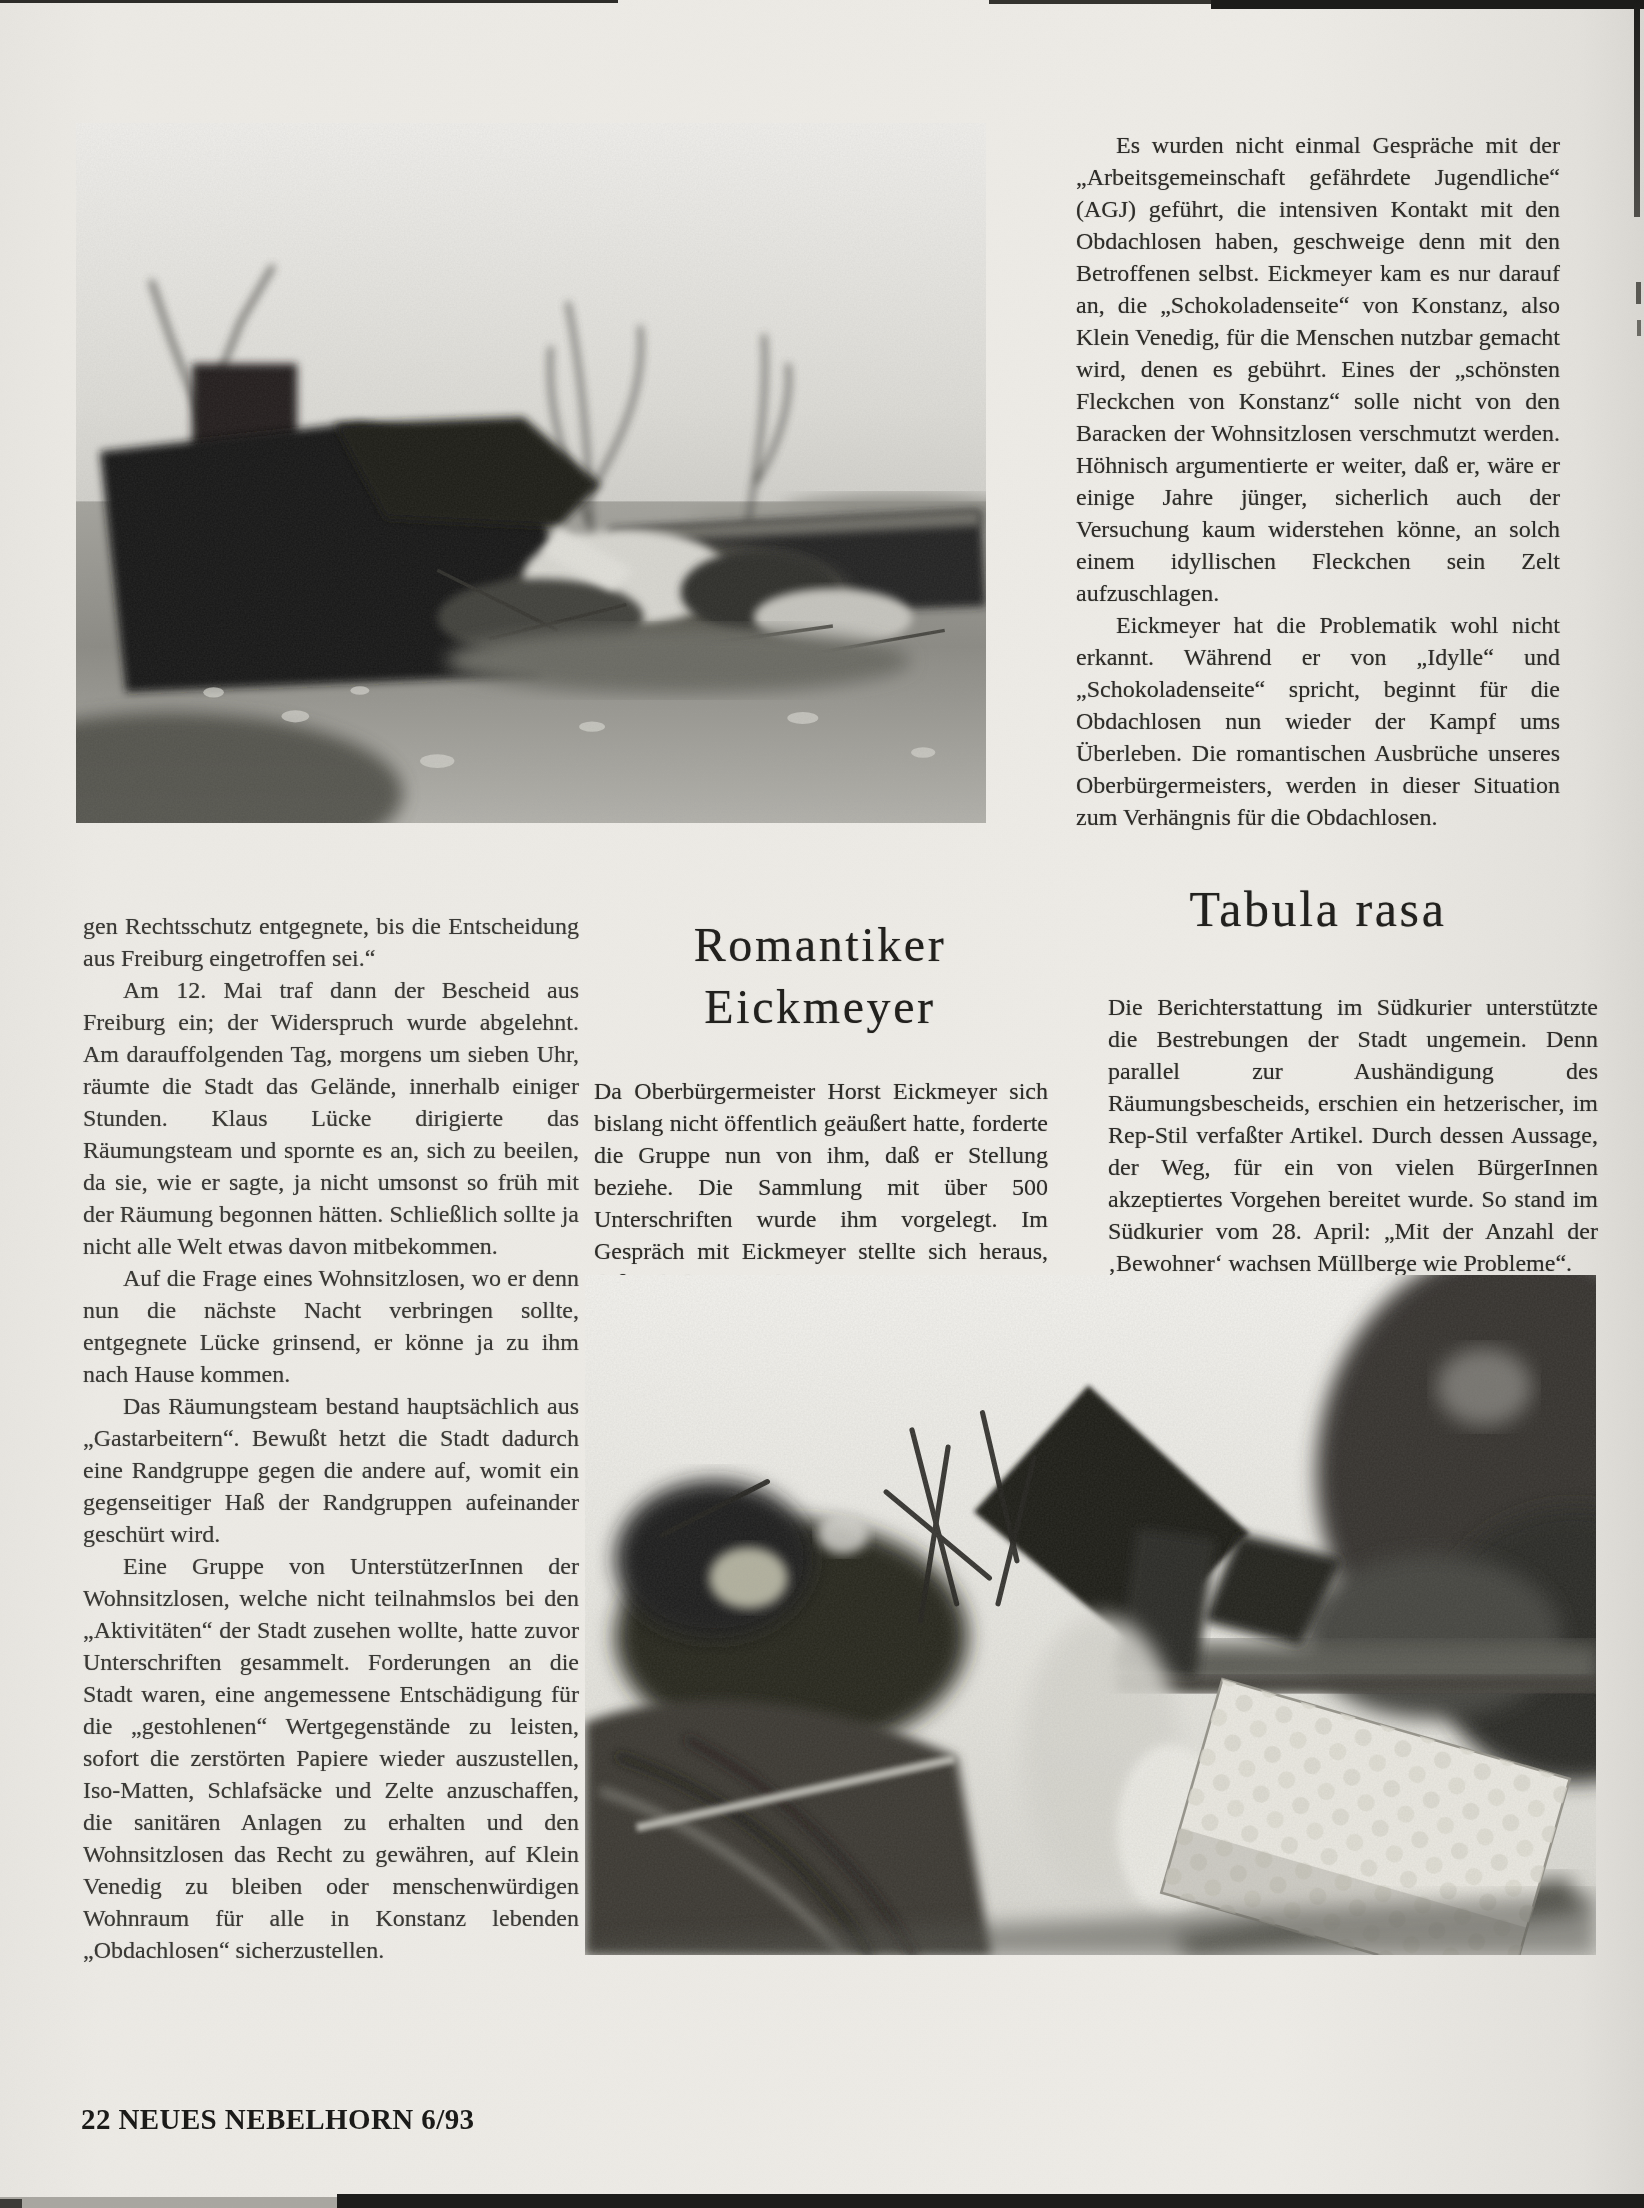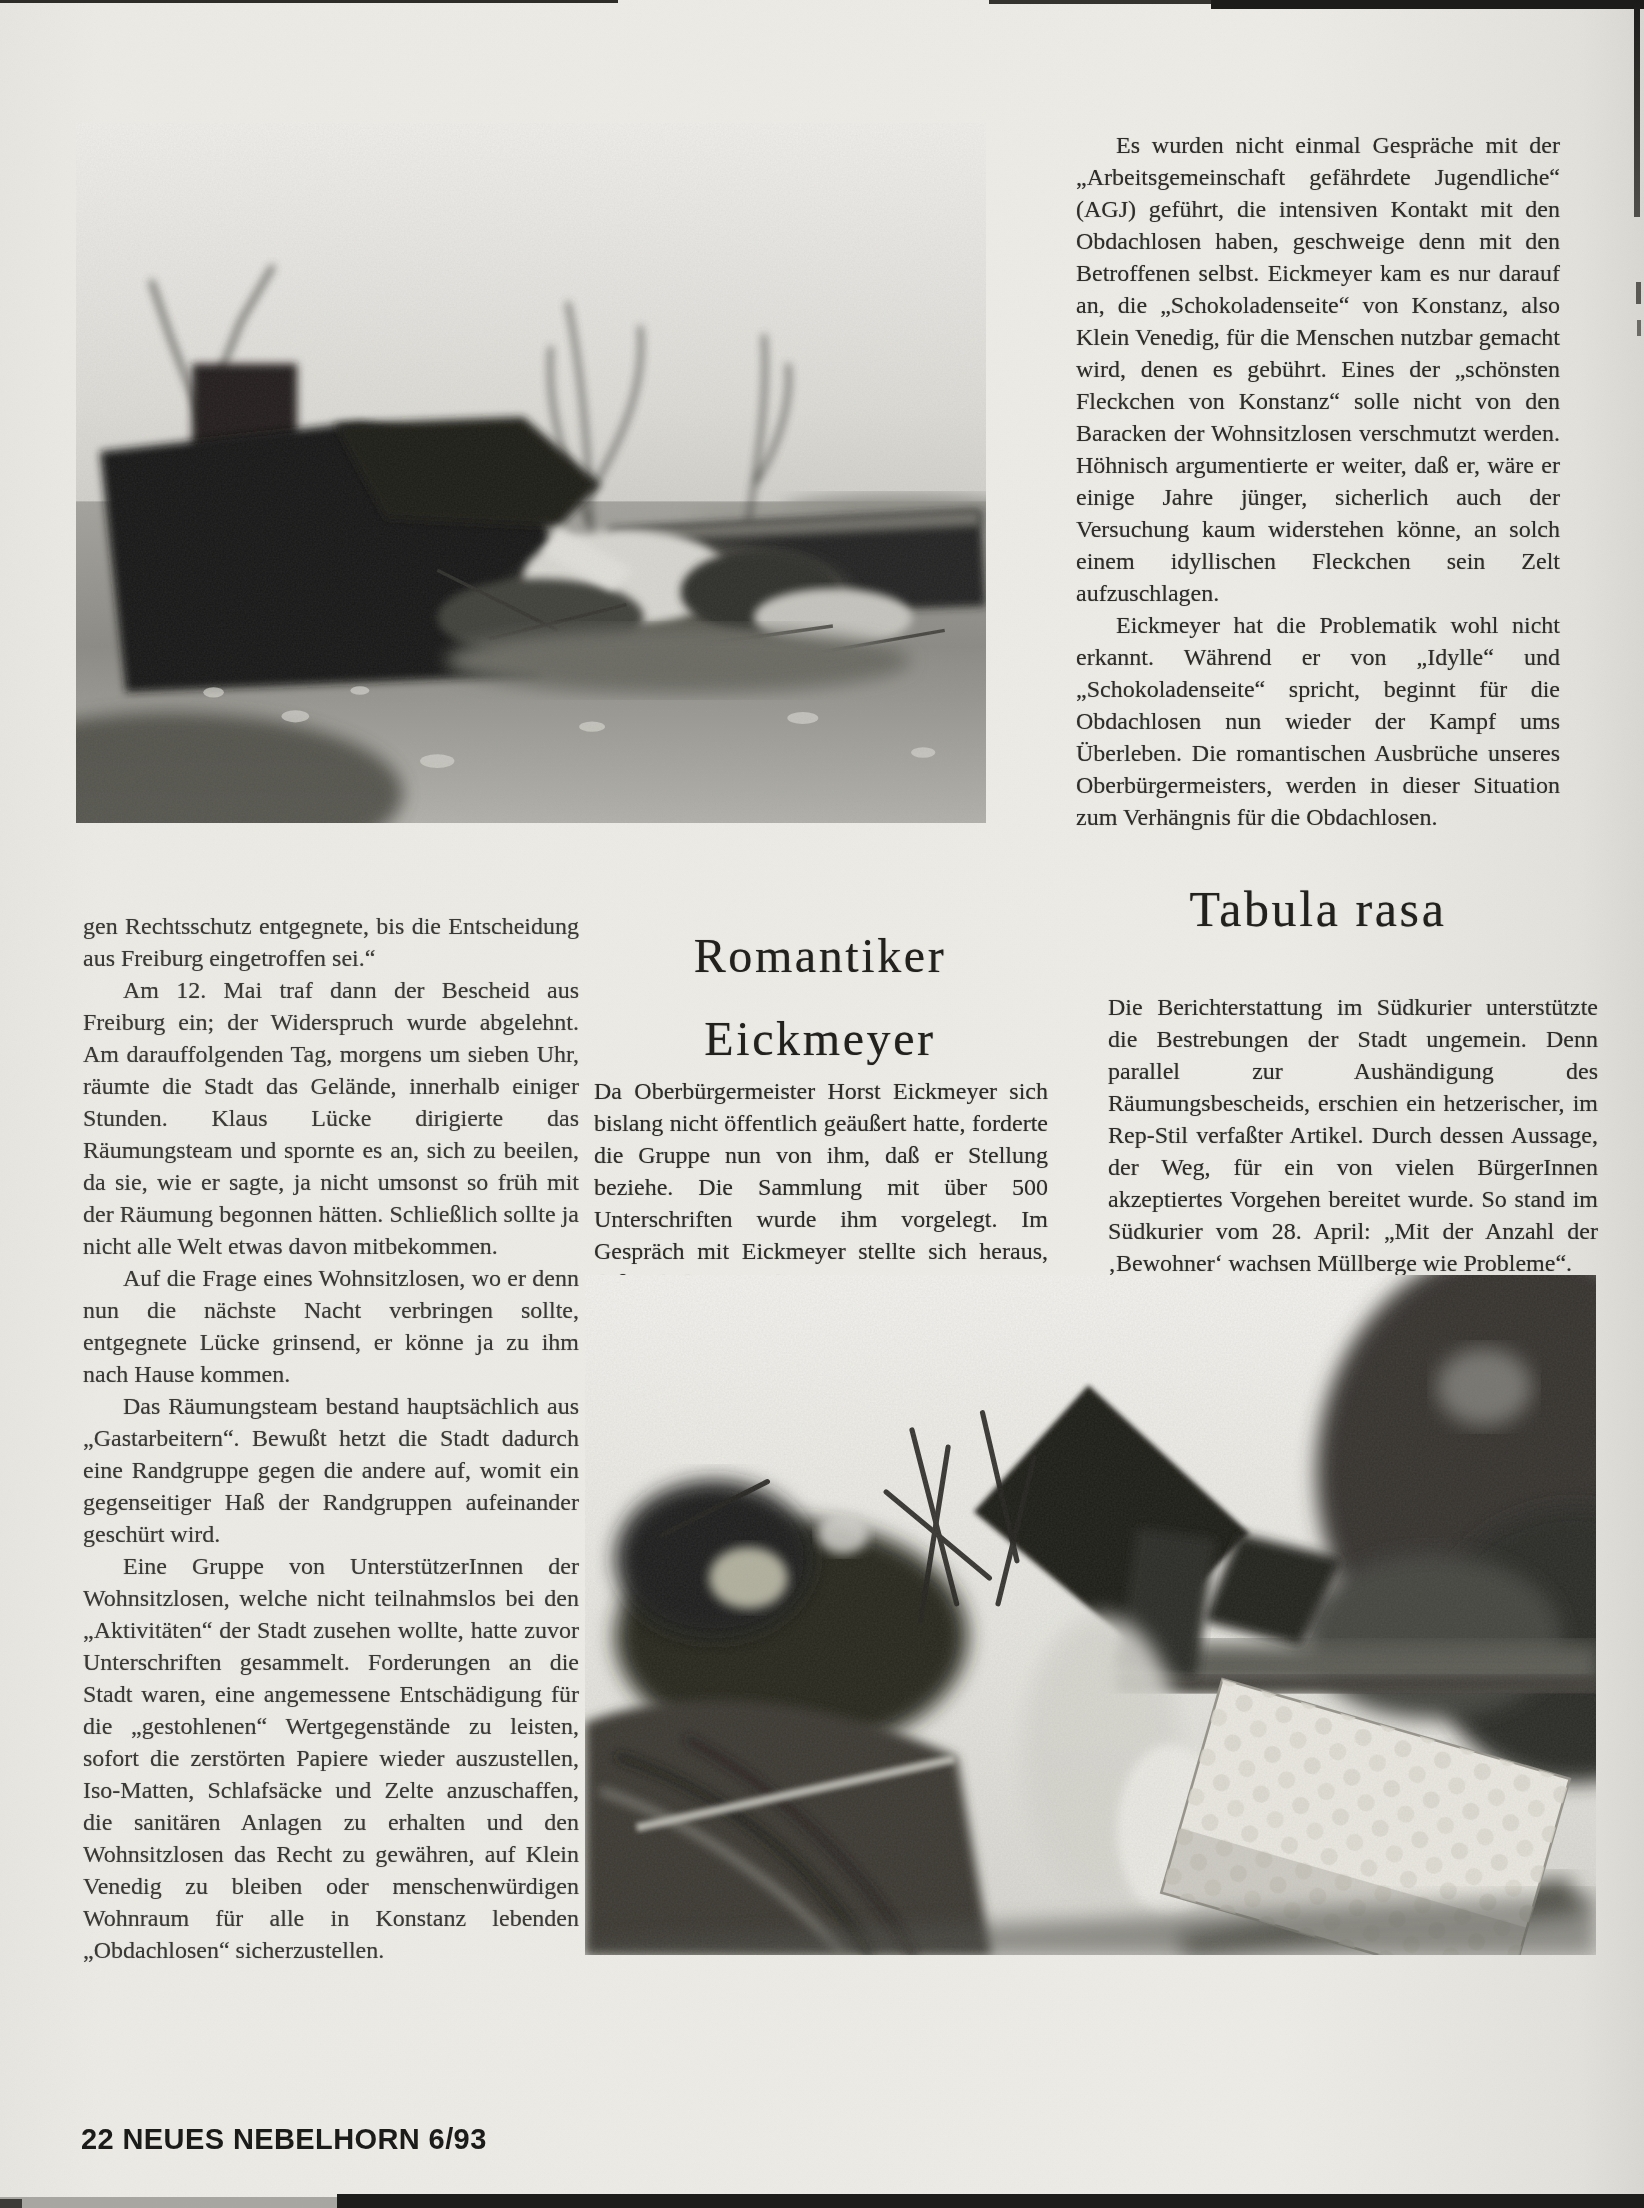--- a/index.html
+++ b/index.html
@@ -25,39 +25,38 @@
   .right-col{left:1076px;top:129px;width:484px;filter:blur(0.2px);}
   .right-col2{left:1108px;top:991px;width:490px;filter:blur(0.2px);}
   .mid-col{left:594px;top:1075px;width:454px;filter:blur(0.3px);}
   .heading{
     position:absolute;margin:0;
     font-family:"Liberation Serif", serif;
     font-weight:normal;color:#22211e;
     text-align:center;letter-spacing:2.6px;
     text-shadow:0 0 0.9px rgba(40,40,36,.6);
   }
-  .romantiker{left:592px;top:914px;width:456px;font-size:48px;line-height:83px;filter:blur(0.3px);}
+  .romantiker{left:592px;top:914px;width:456px;font-size:48px;line-height:62px;filter:blur(0.3px);}
   .tabula{left:1071px;top:879px;width:494px;font-size:50px;line-height:60px;filter:blur(0.3px);}
   
   figure{margin:0;padding:0;position:absolute;}
   .photo1{left:76px;top:123px;width:910px;height:700px;}
   .photo2{left:585px;top:1275px;width:1011px;height:680px;}
   figure svg{display:block;width:100%;height:100%;}
   .caption{
     position:absolute;left:120px;top:831px;width:964px;
     font-style:italic;font-size:23px;color:#3b3a36;
     filter:blur(0.3px);text-shadow:0 0 0.9px rgba(60,59,55,.5);
   }
   
   .footer{
     position:absolute;left:81px;top:2103px;
-    font-family:Liberation Sans, sans-serif;
+    font-family:Liberation Serif, serif;
     font-weight:bold;font-size:29px;color:#1b1b19;
     letter-spacing:0.4px;
-    margin-top:20px;
   }
   
   .artifact{position:absolute;pointer-events:none;}
   .top-edge-a{left:0;top:0;width:618px;height:3.4px;background:#2d2c29;}
   .top-edge-b{left:989px;top:0;width:222px;height:4.3px;background:#34332f;}
   .top-edge-c{left:1211px;top:0;width:433px;height:8.6px;background:#1c1c1a;}
   .right-edge{left:1634px;top:0;width:6px;height:217px;background:linear-gradient(#1b1b19,#514f4b);}
   .right-tick1{left:1636px;top:282px;width:5.2px;height:22.4px;background:#5a5953;}
   .right-tick2{left:1637px;top:320px;width:4.3px;height:15.5px;background:#6c6b65;}
   .bottom-bar-left{left:0;top:2197px;width:337px;height:11.2px;background:#a9a7a1;}

